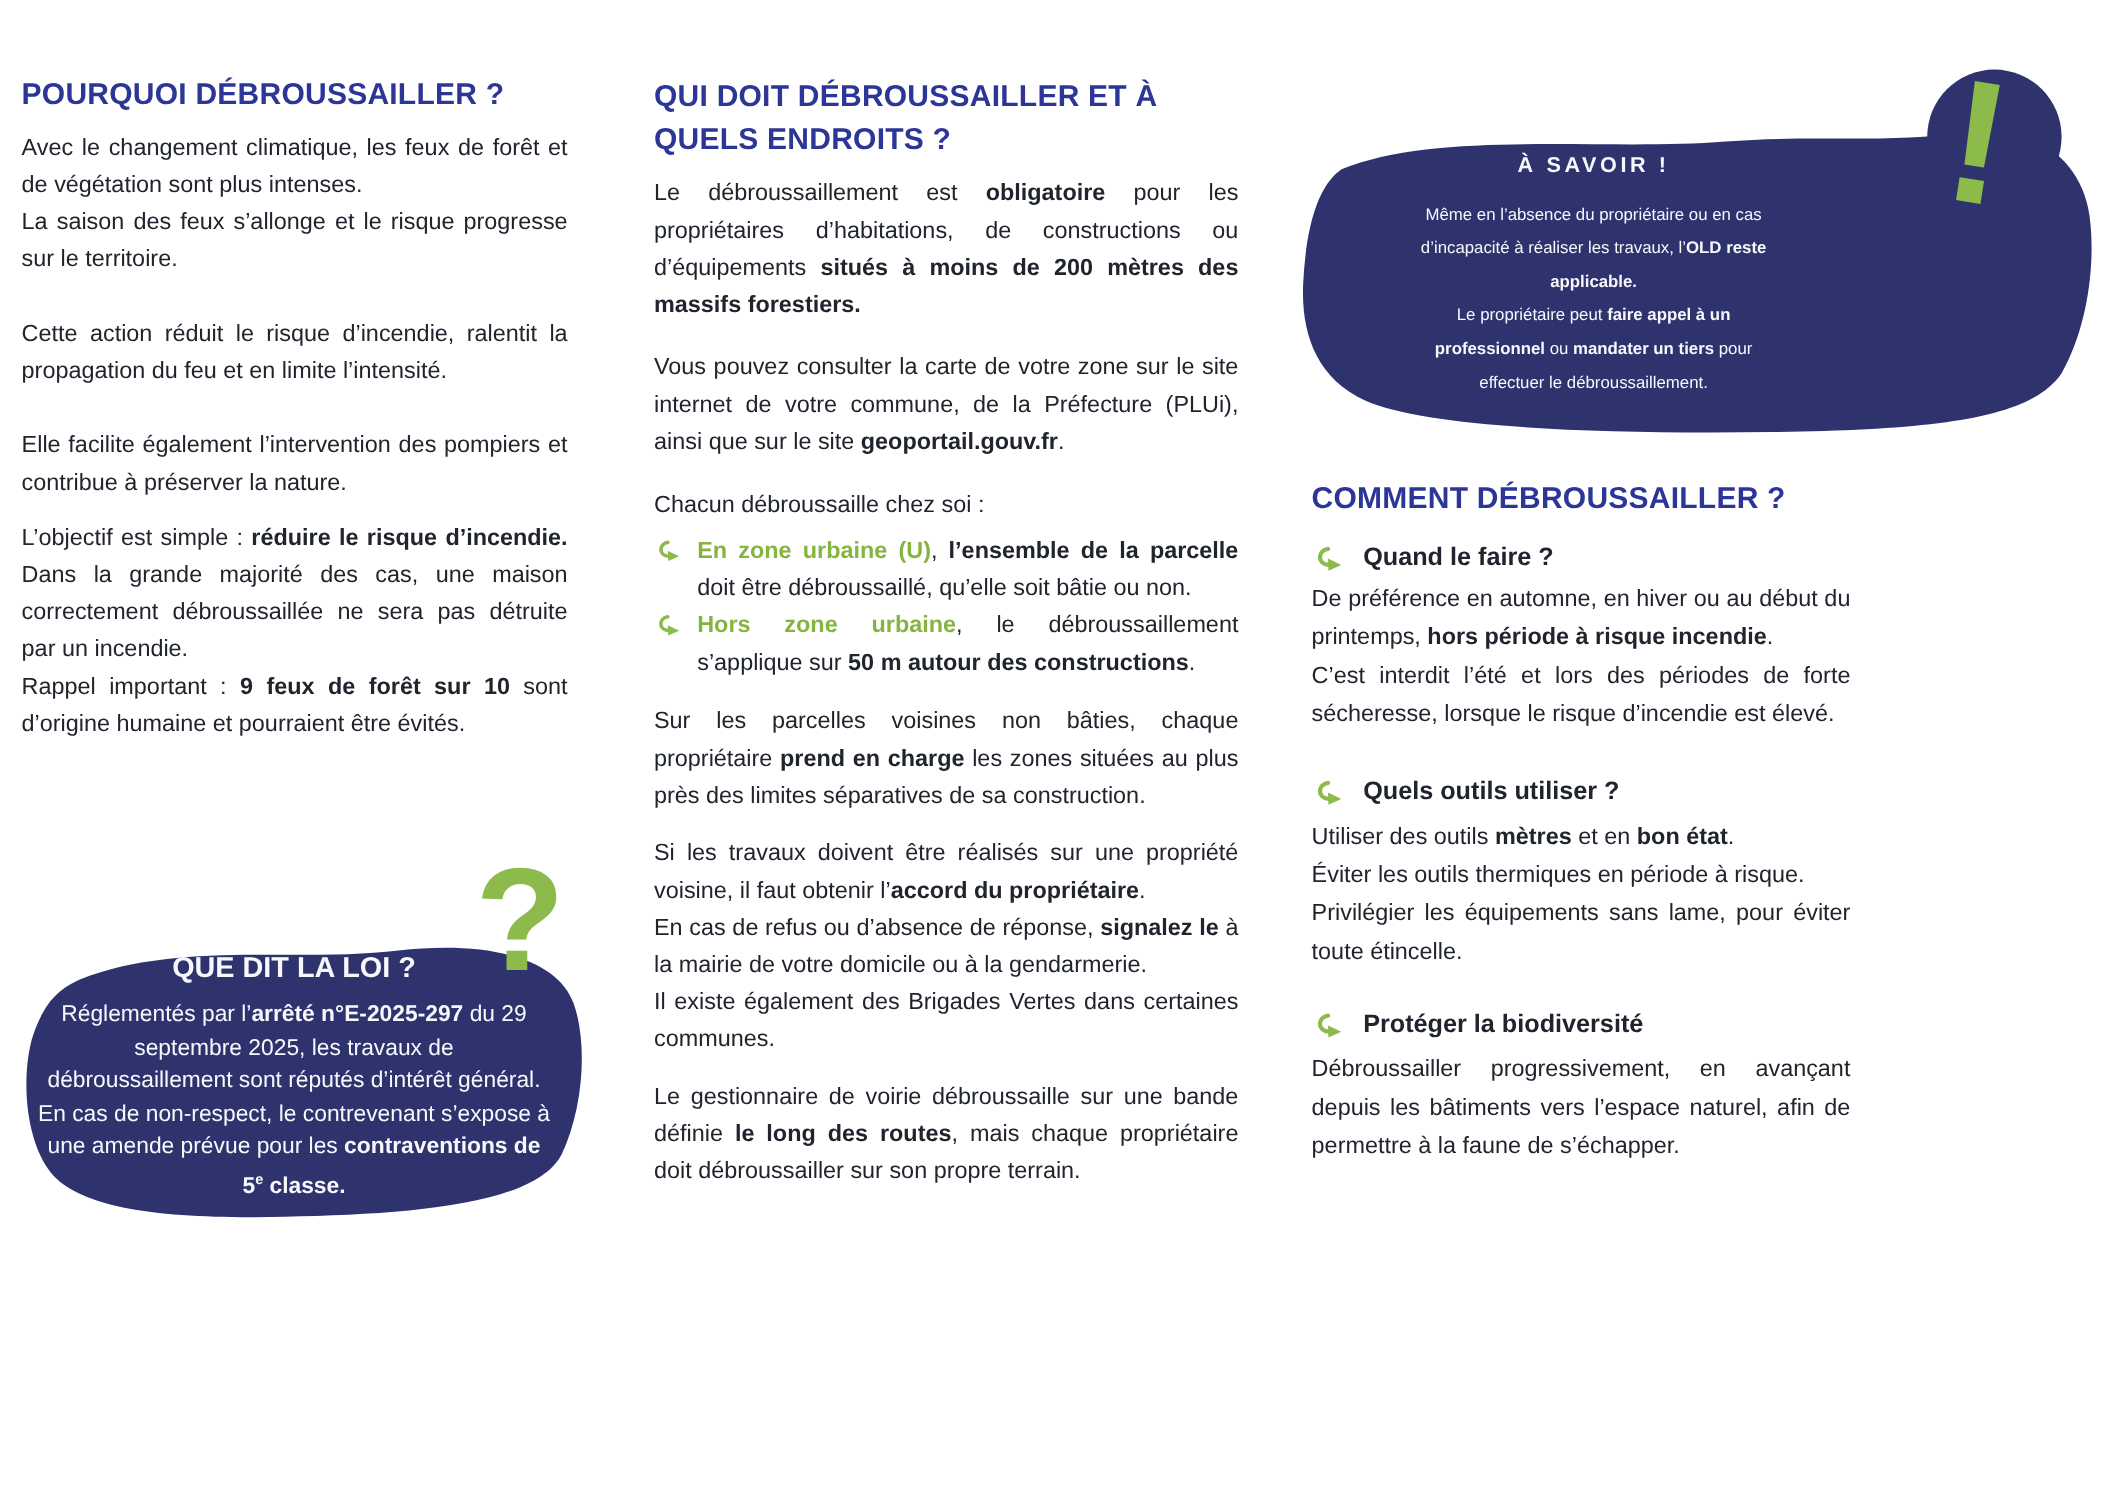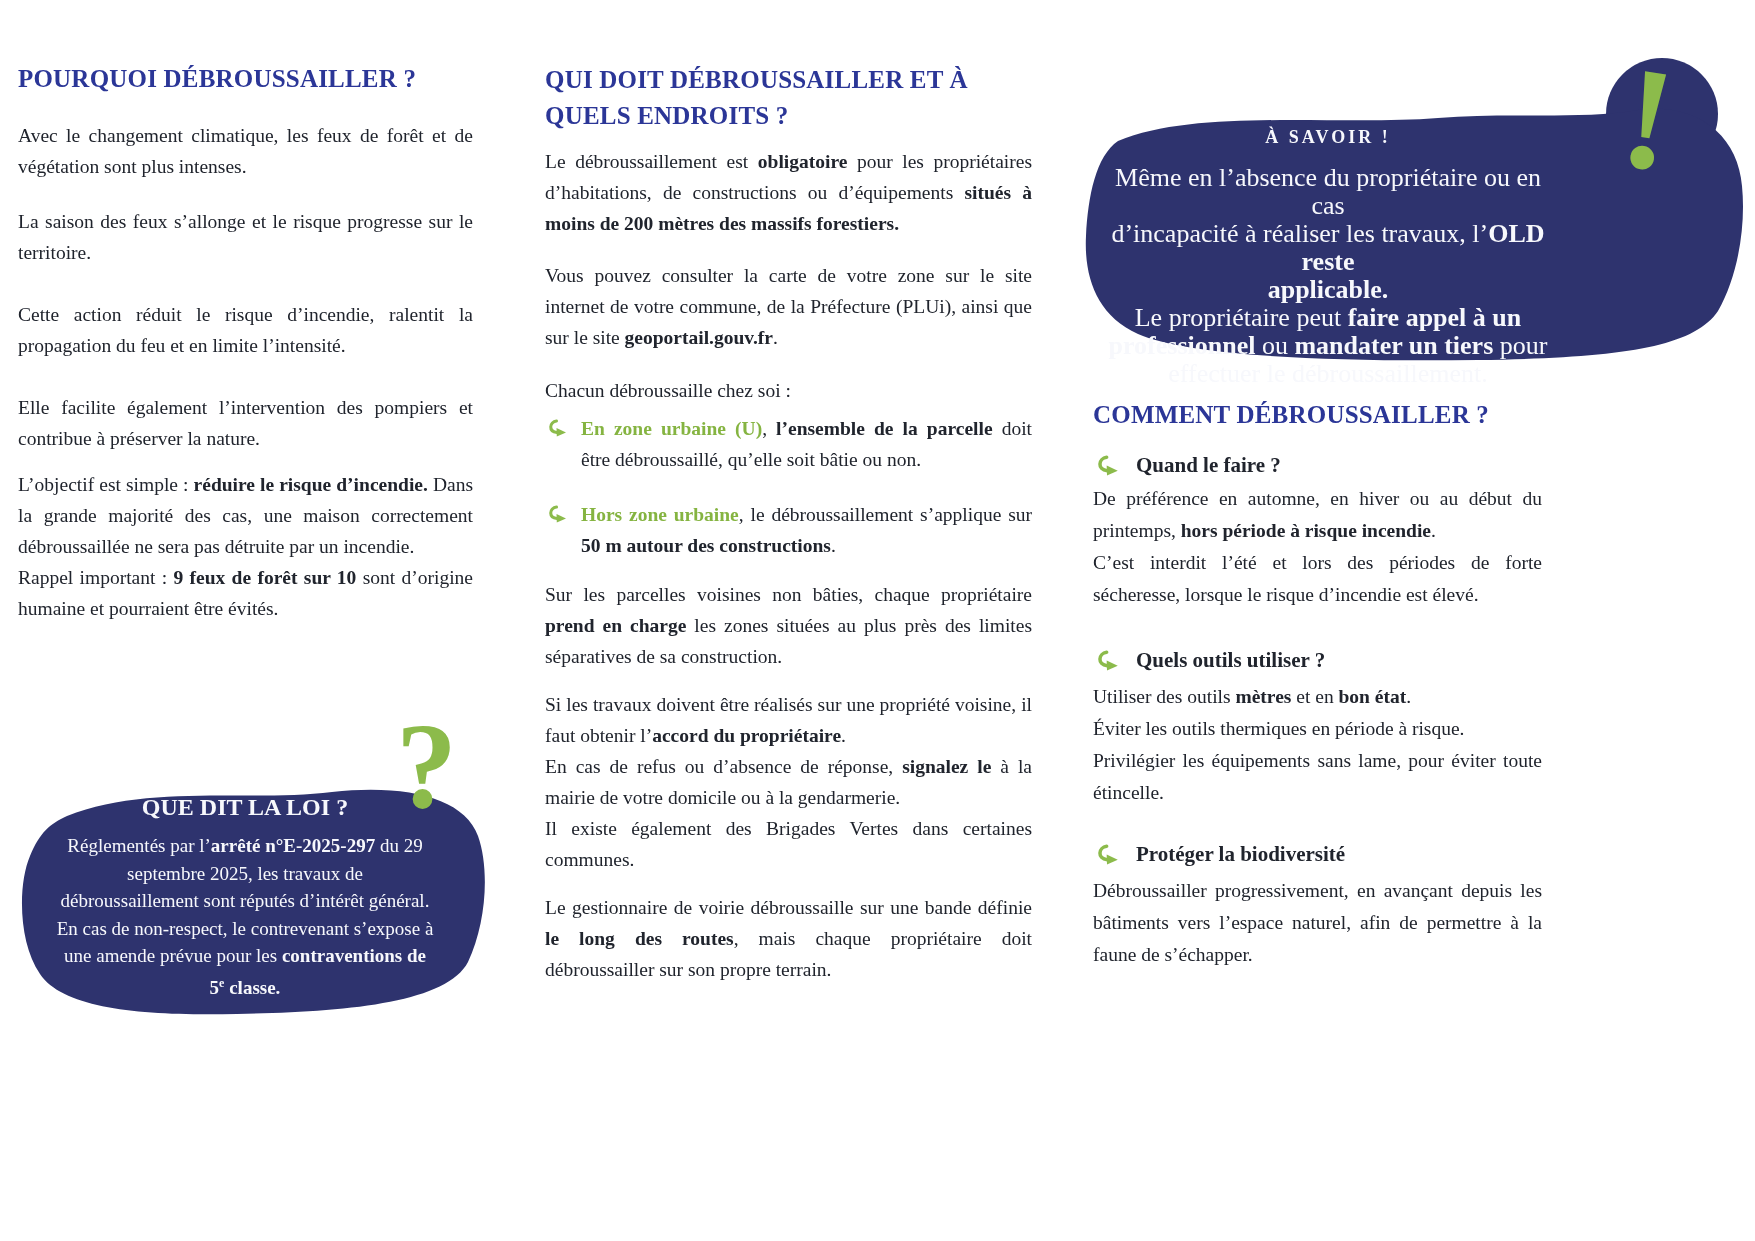--- a/index.html
+++ b/index.html
@@ -6,35 +6,35 @@
     --navy:#2e336e;
     --heading_blue:#2b3697;
     --green_shape:#8cbb4b;
     --green_text:#85b441;
     --body_text:#20242d;
     --white_text:#f7f8fc;
   }
   html,body{margin:0;padding:0;background:#ffffff;}
   .page{
     position:relative;width:1755px;height:1241px;background:#ffffff;overflow:hidden;
-    font-family:Liberation Serif, serif;color:var(--body_text,#20242d);
+    font-family:Liberation Sans, sans-serif;color:var(--body_text,#20242d);
   }
   .col{position:absolute;}
   .col-left{left:18px;top:62px;width:455px;}
   .col-mid{left:545px;top:62px;width:487px;}
   .col-right{left:1093px;top:398px;width:449px;}
   h1{
     margin:0 0 12px 0;font-size:25px;line-height:34px;font-weight:700;
     color:var(--heading_blue,#2b3697);letter-spacing:.2px;
   }
   .col-mid h1{line-height:36px;}
   p{margin:0;}
   .body{font-size:19.5px;line-height:31px;}
   .body-r{font-size:19.5px;line-height:32px;}
-  .just{text-align:justify;margin-top:24px;}
+  .just{text-align:justify;}
   .gap3{margin-top:3px;}  .gap6{margin-top:6px;}  .gap7{margin-top:7px;}
   .gap15{margin-top:15px;}.gap17{margin-top:17px;}.gap18{margin-top:18px;}
   .gap21{margin-top:21px;}.gap22{margin-top:22px;}.gap30{margin-top:30px;}
   .gap31{margin-top:31px;}.gap34{margin-top:34px;}
   .seg-b{font-weight:700;}
   .seg-g{font-weight:700;color:var(--green_text,#85b441);}
   .seg-bsup{font-weight:700;vertical-align:super;font-size:12px;}
 
   
   .bullet{position:relative;padding-left:36px;}
@@ -63,21 +63,21 @@
   .excl{
     position:absolute;left:546px;top:-2px;z-index:2;font-size:146px;line-height:146px;
     font-weight:700;color:var(--green_shape,#8cbb4b);transform:rotate(9deg);
   }
   .callout-content{position:absolute;z-index:2;text-align:center;color:var(--white_text,#f7f8fc);}
   .law-content{left:0;top:80px;width:466px;}
   .savoir-content{left:30px;top:74px;width:440px;}
   .callout-title{margin:0 0 10px 0;font-size:24px;line-height:30px;font-weight:700;}
   .savoir-title{letter-spacing:3px;margin-bottom:12px;font-size:18px;}
   .callout-body{font-size:19px;line-height:27.5px;}
-  .savoir-body{font-size:26px;line-height:28px;}
+  .savoir-body{font-size:14px;line-height:28px;}
 </style>
 </head>
 <body>
 
 <div class="page">
 
   <section class="col col-left">
     <h1>POURQUOI DÉBROUSSAILLER ?</h1>
     <p class="body just"><span>Avec le changement climatique, les feux de forêt et de végétation sont plus intenses.</span></p>
     <p class="body just"><span>La saison des feux s’allonge et le risque progresse sur le territoire.</span></p>

